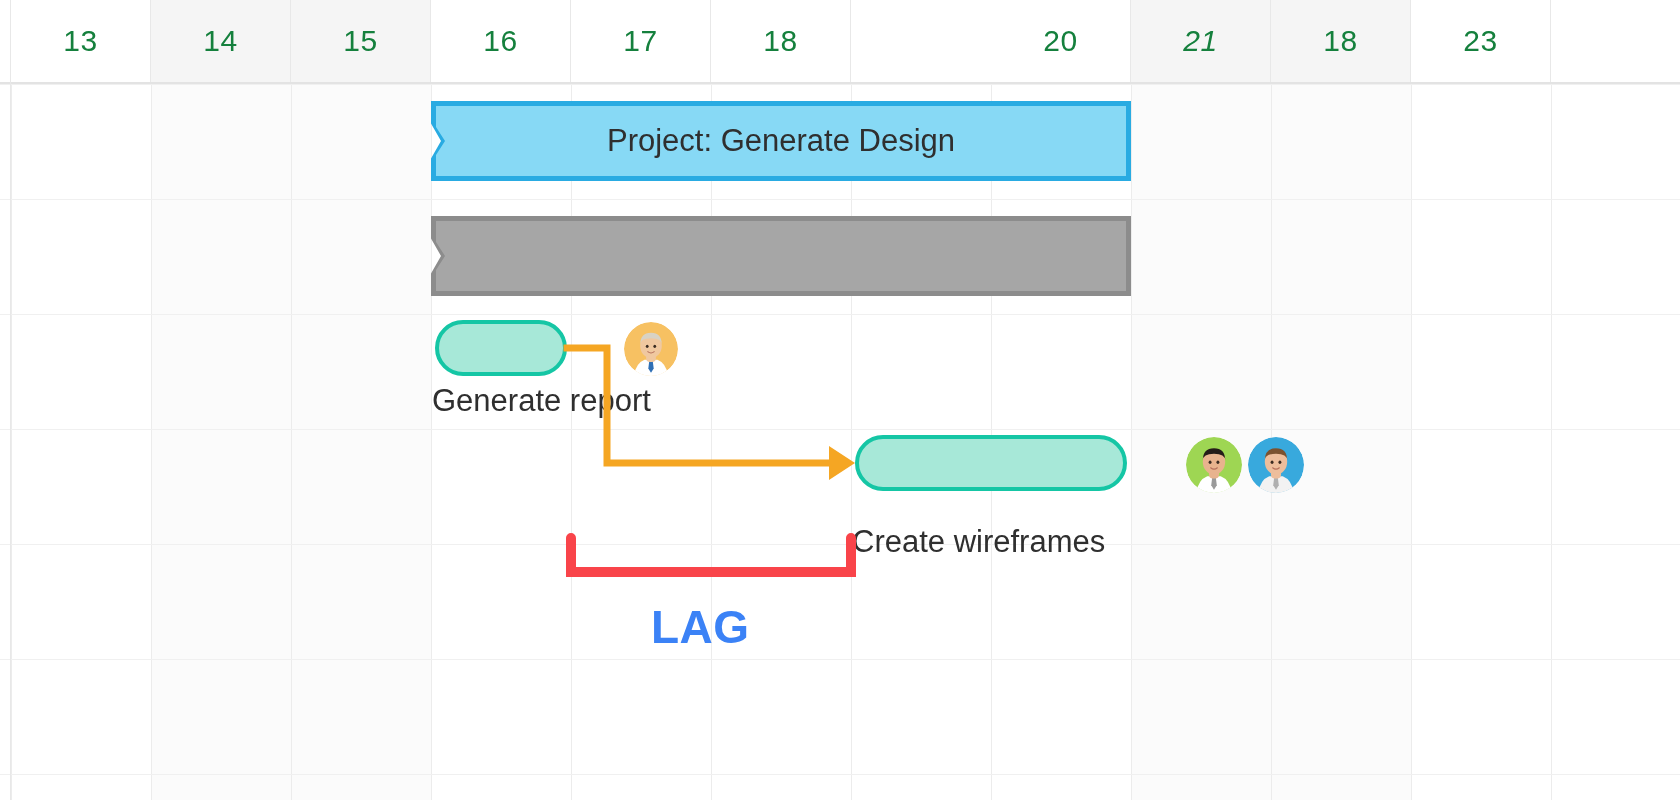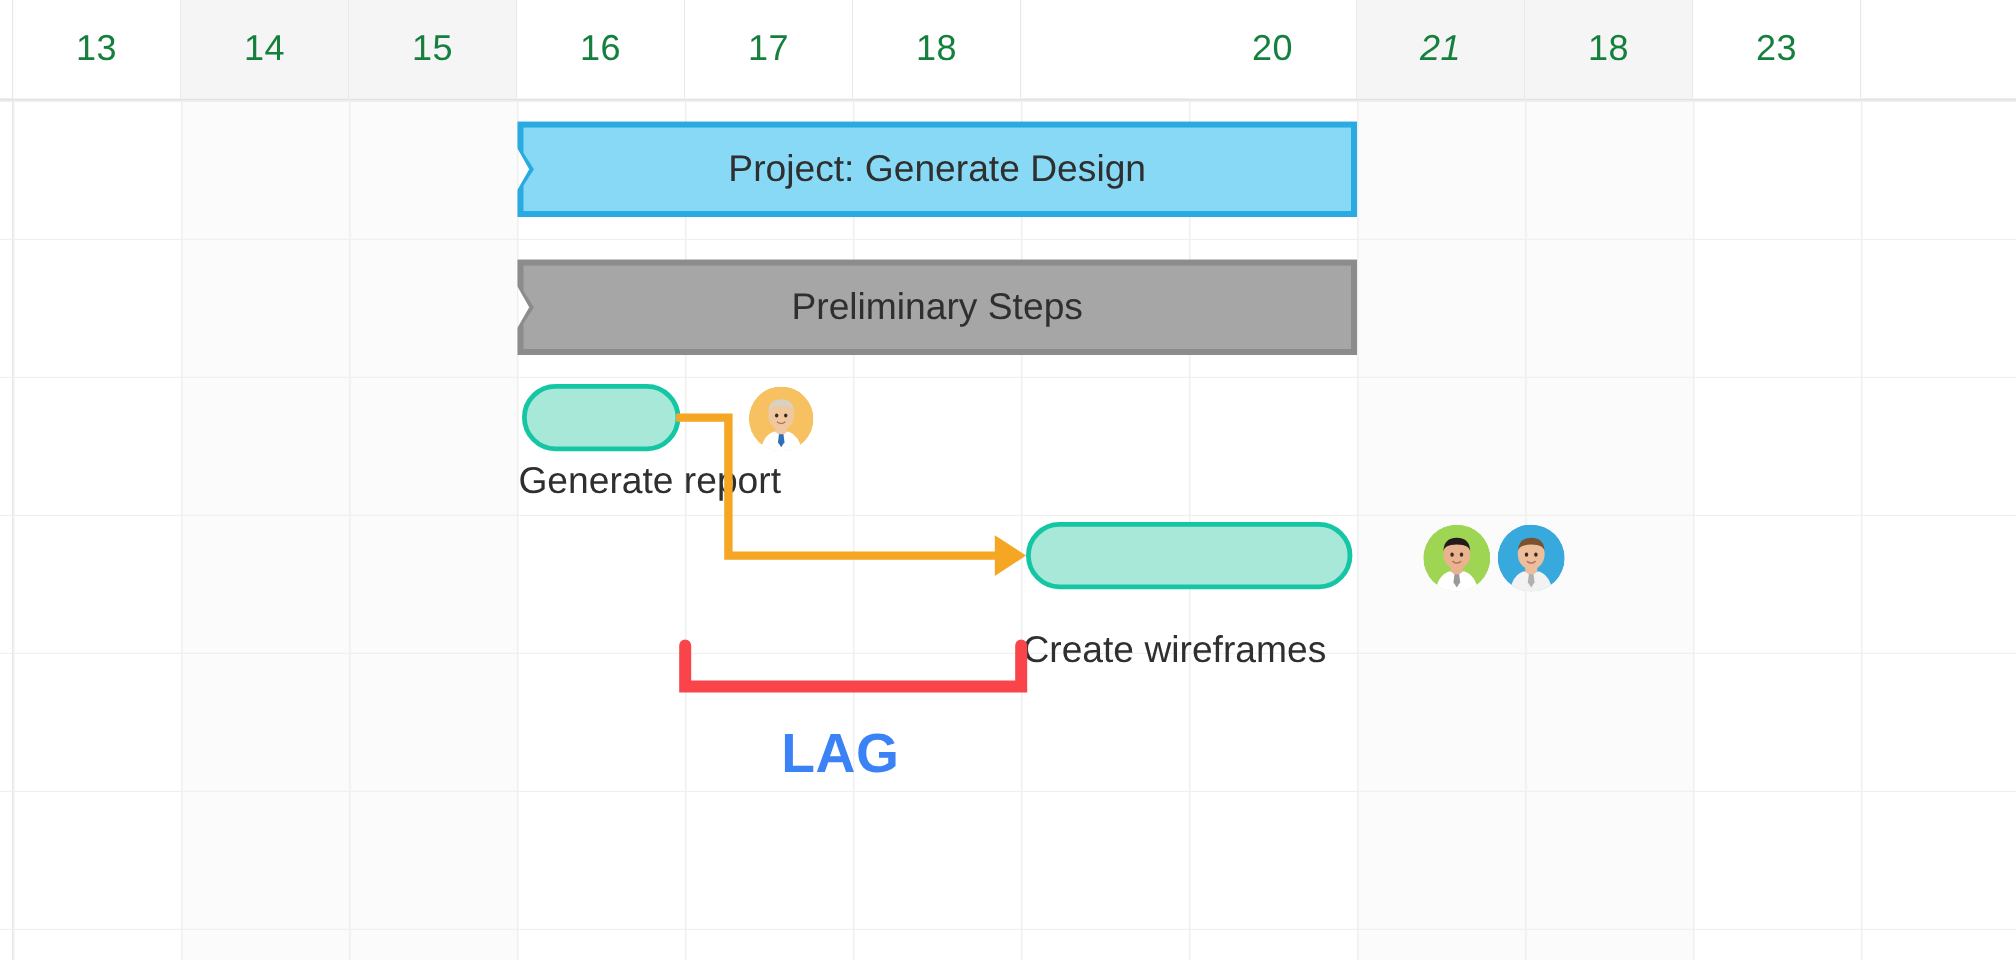--- a/index.html
+++ b/index.html
@@ -203,21 +203,20 @@
 
   <div class="summary-bar" id="projectBar" style="left: 431px; top: 101px; width: 700px; height: 80px;">
     <div class="sb-body" id="projectBarBody" style="background: rgb(41, 171, 226);"></div>
     <div class="sb-inner" id="projectBarInner" style="background: rgb(135, 217, 245);"></div>
     <span class="sb-label">Project: Generate Design</span>
   </div>
 
   <div class="summary-bar" id="prelimBar" style="left: 431px; top: 216px; width: 700px; height: 80px;">
     <div class="sb-body" id="prelimBarBody" style="background: rgb(140, 140, 140);"></div>
     <div class="sb-inner" id="prelimBarInner" style="background: rgb(166, 166, 166);"></div>
-    <span class="sb-label">Preliminary Steps</span>
   </div>
 
   <div class="task-pill" id="taskBar0" style="left: 435px; top: 320px; width: 132px; height: 56px; background: rgb(167, 232, 216); border-color: rgb(21, 198, 165);"></div>
   <div class="task-label" id="taskLabel0" style="left: 432px; top: 383px;">Generate report</div>
 
   <div class="task-pill" id="taskBar1" style="left: 855px; top: 435px; width: 272px; height: 56px; background: rgb(167, 232, 216); border-color: rgb(21, 198, 165);"></div>
   <div class="task-label" id="taskLabel1" style="left: 852px; top: 524px; text-align: center;">Create wireframes</div>
 
   <div class="avatar" id="avatar0" style="left: 624px; top: 322px; width: 54px; height: 54px;">
   <svg viewBox="0 0 100 100">

